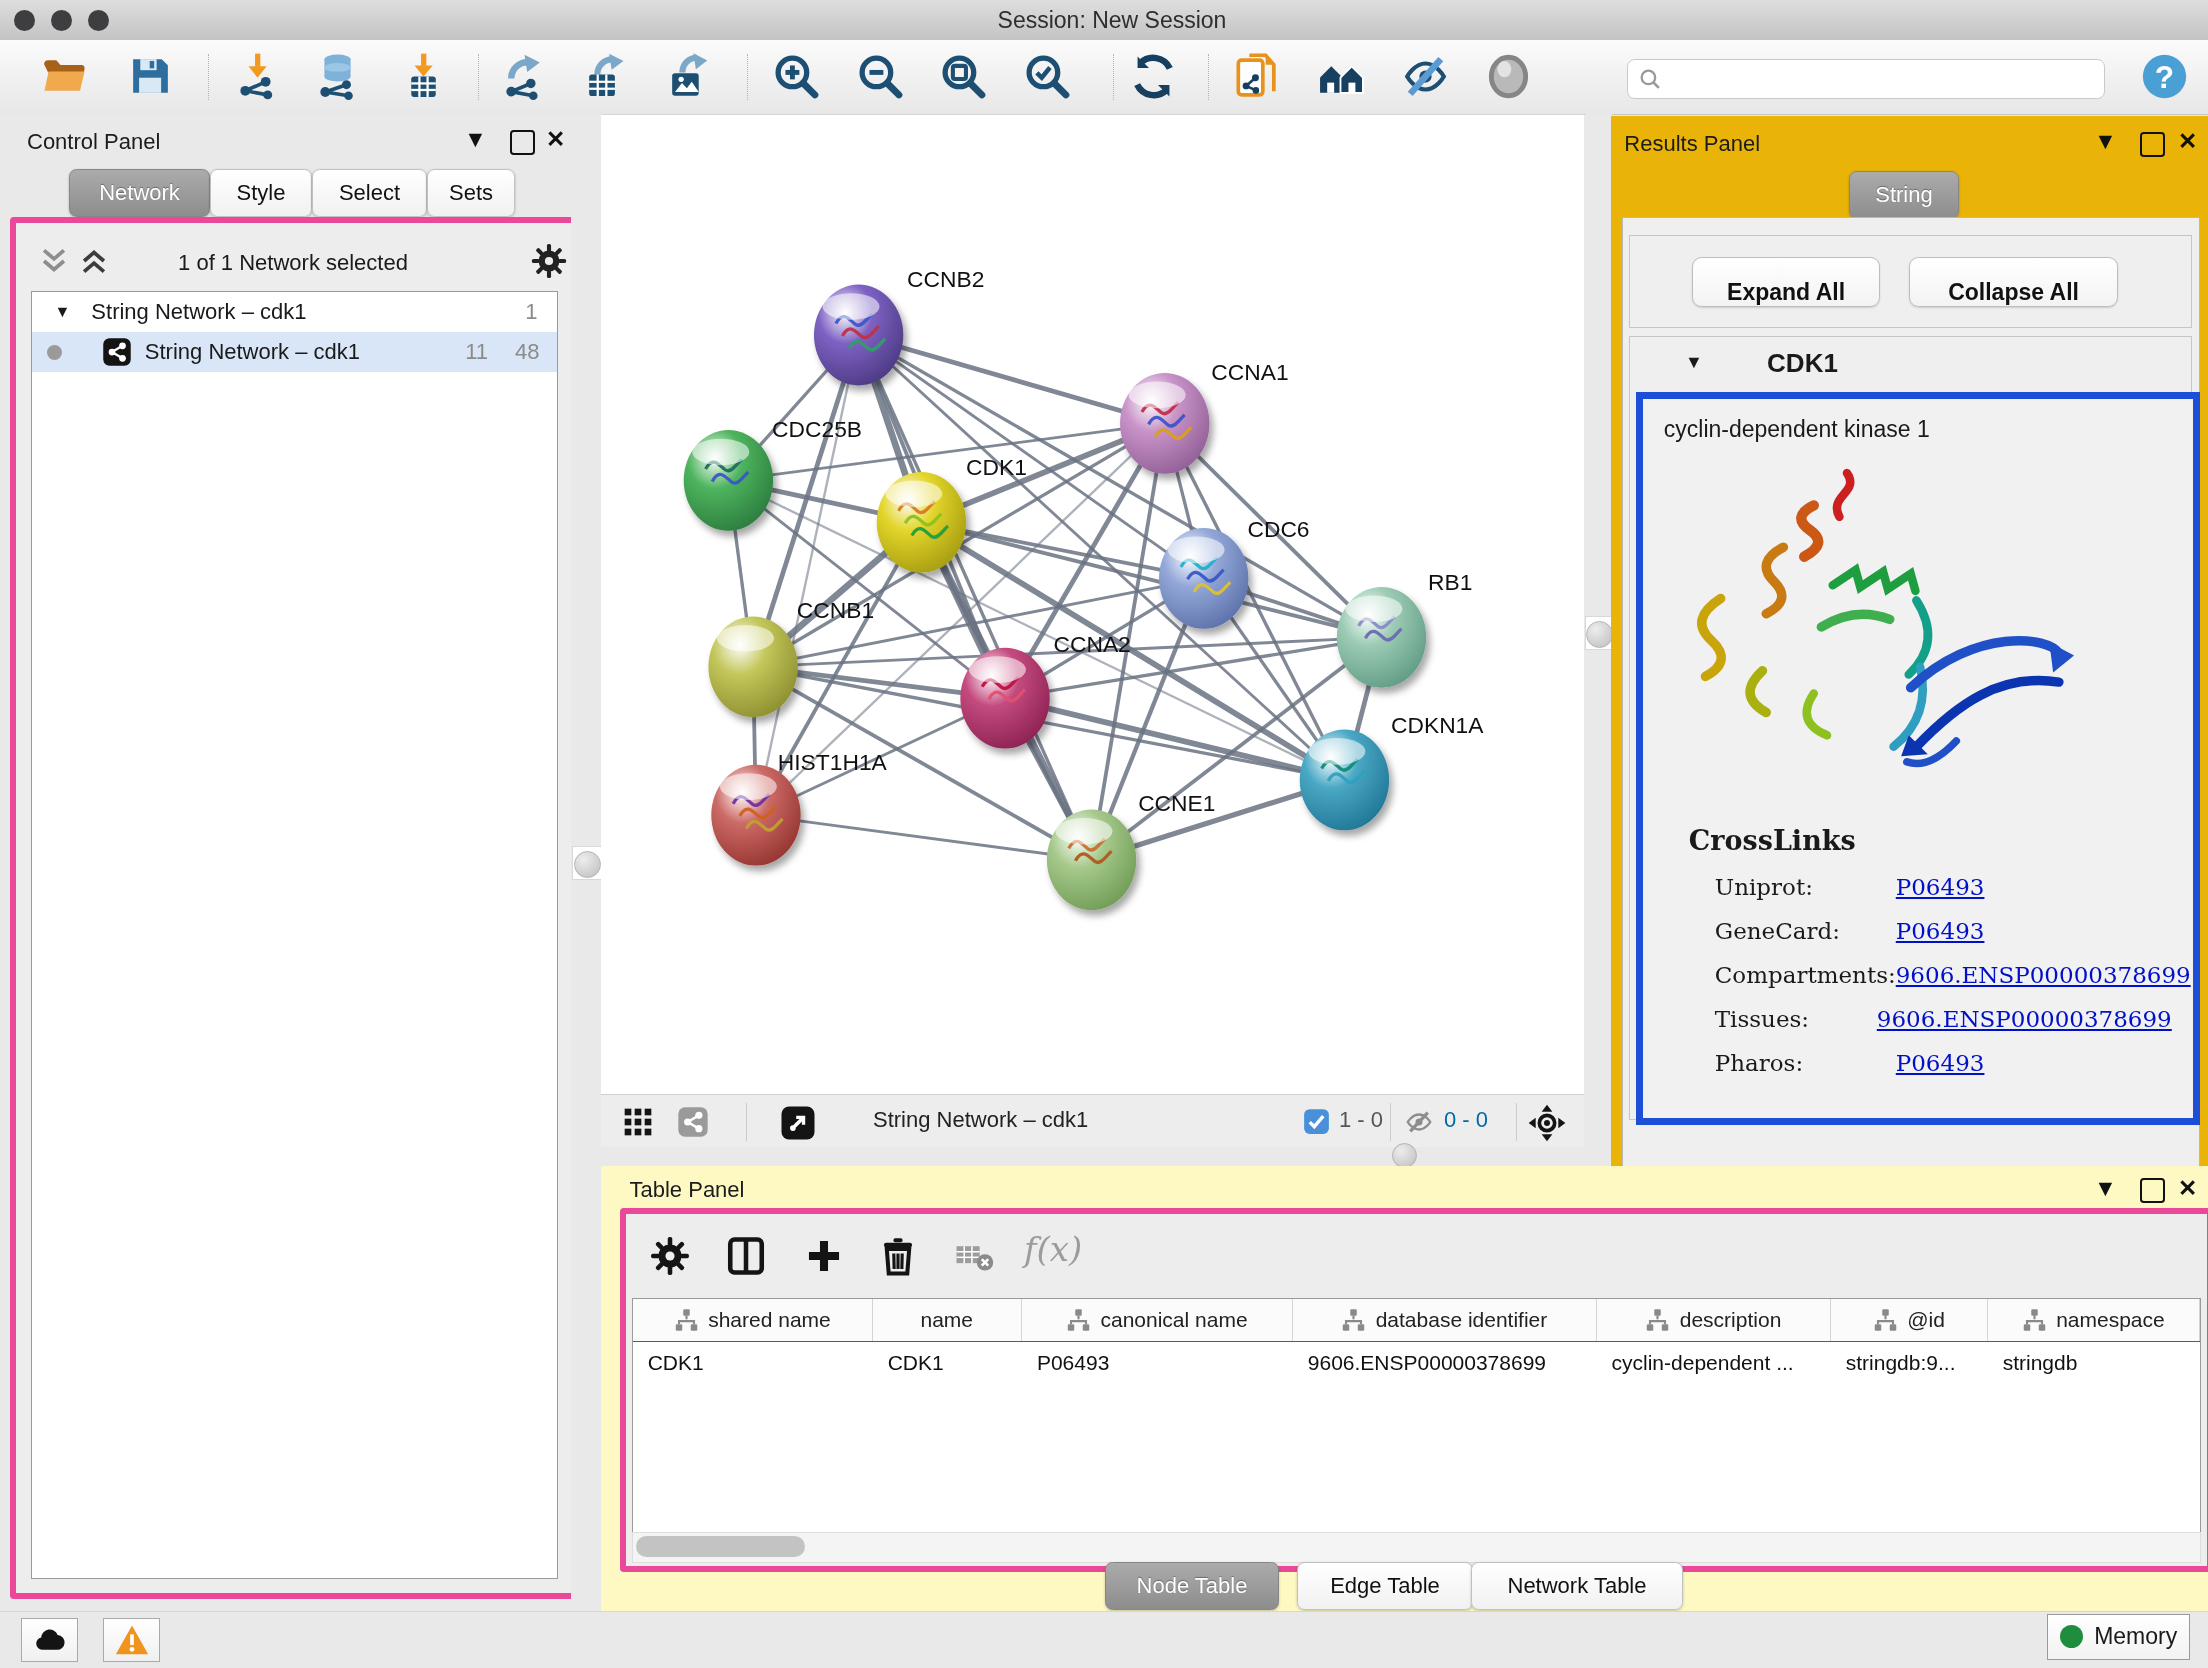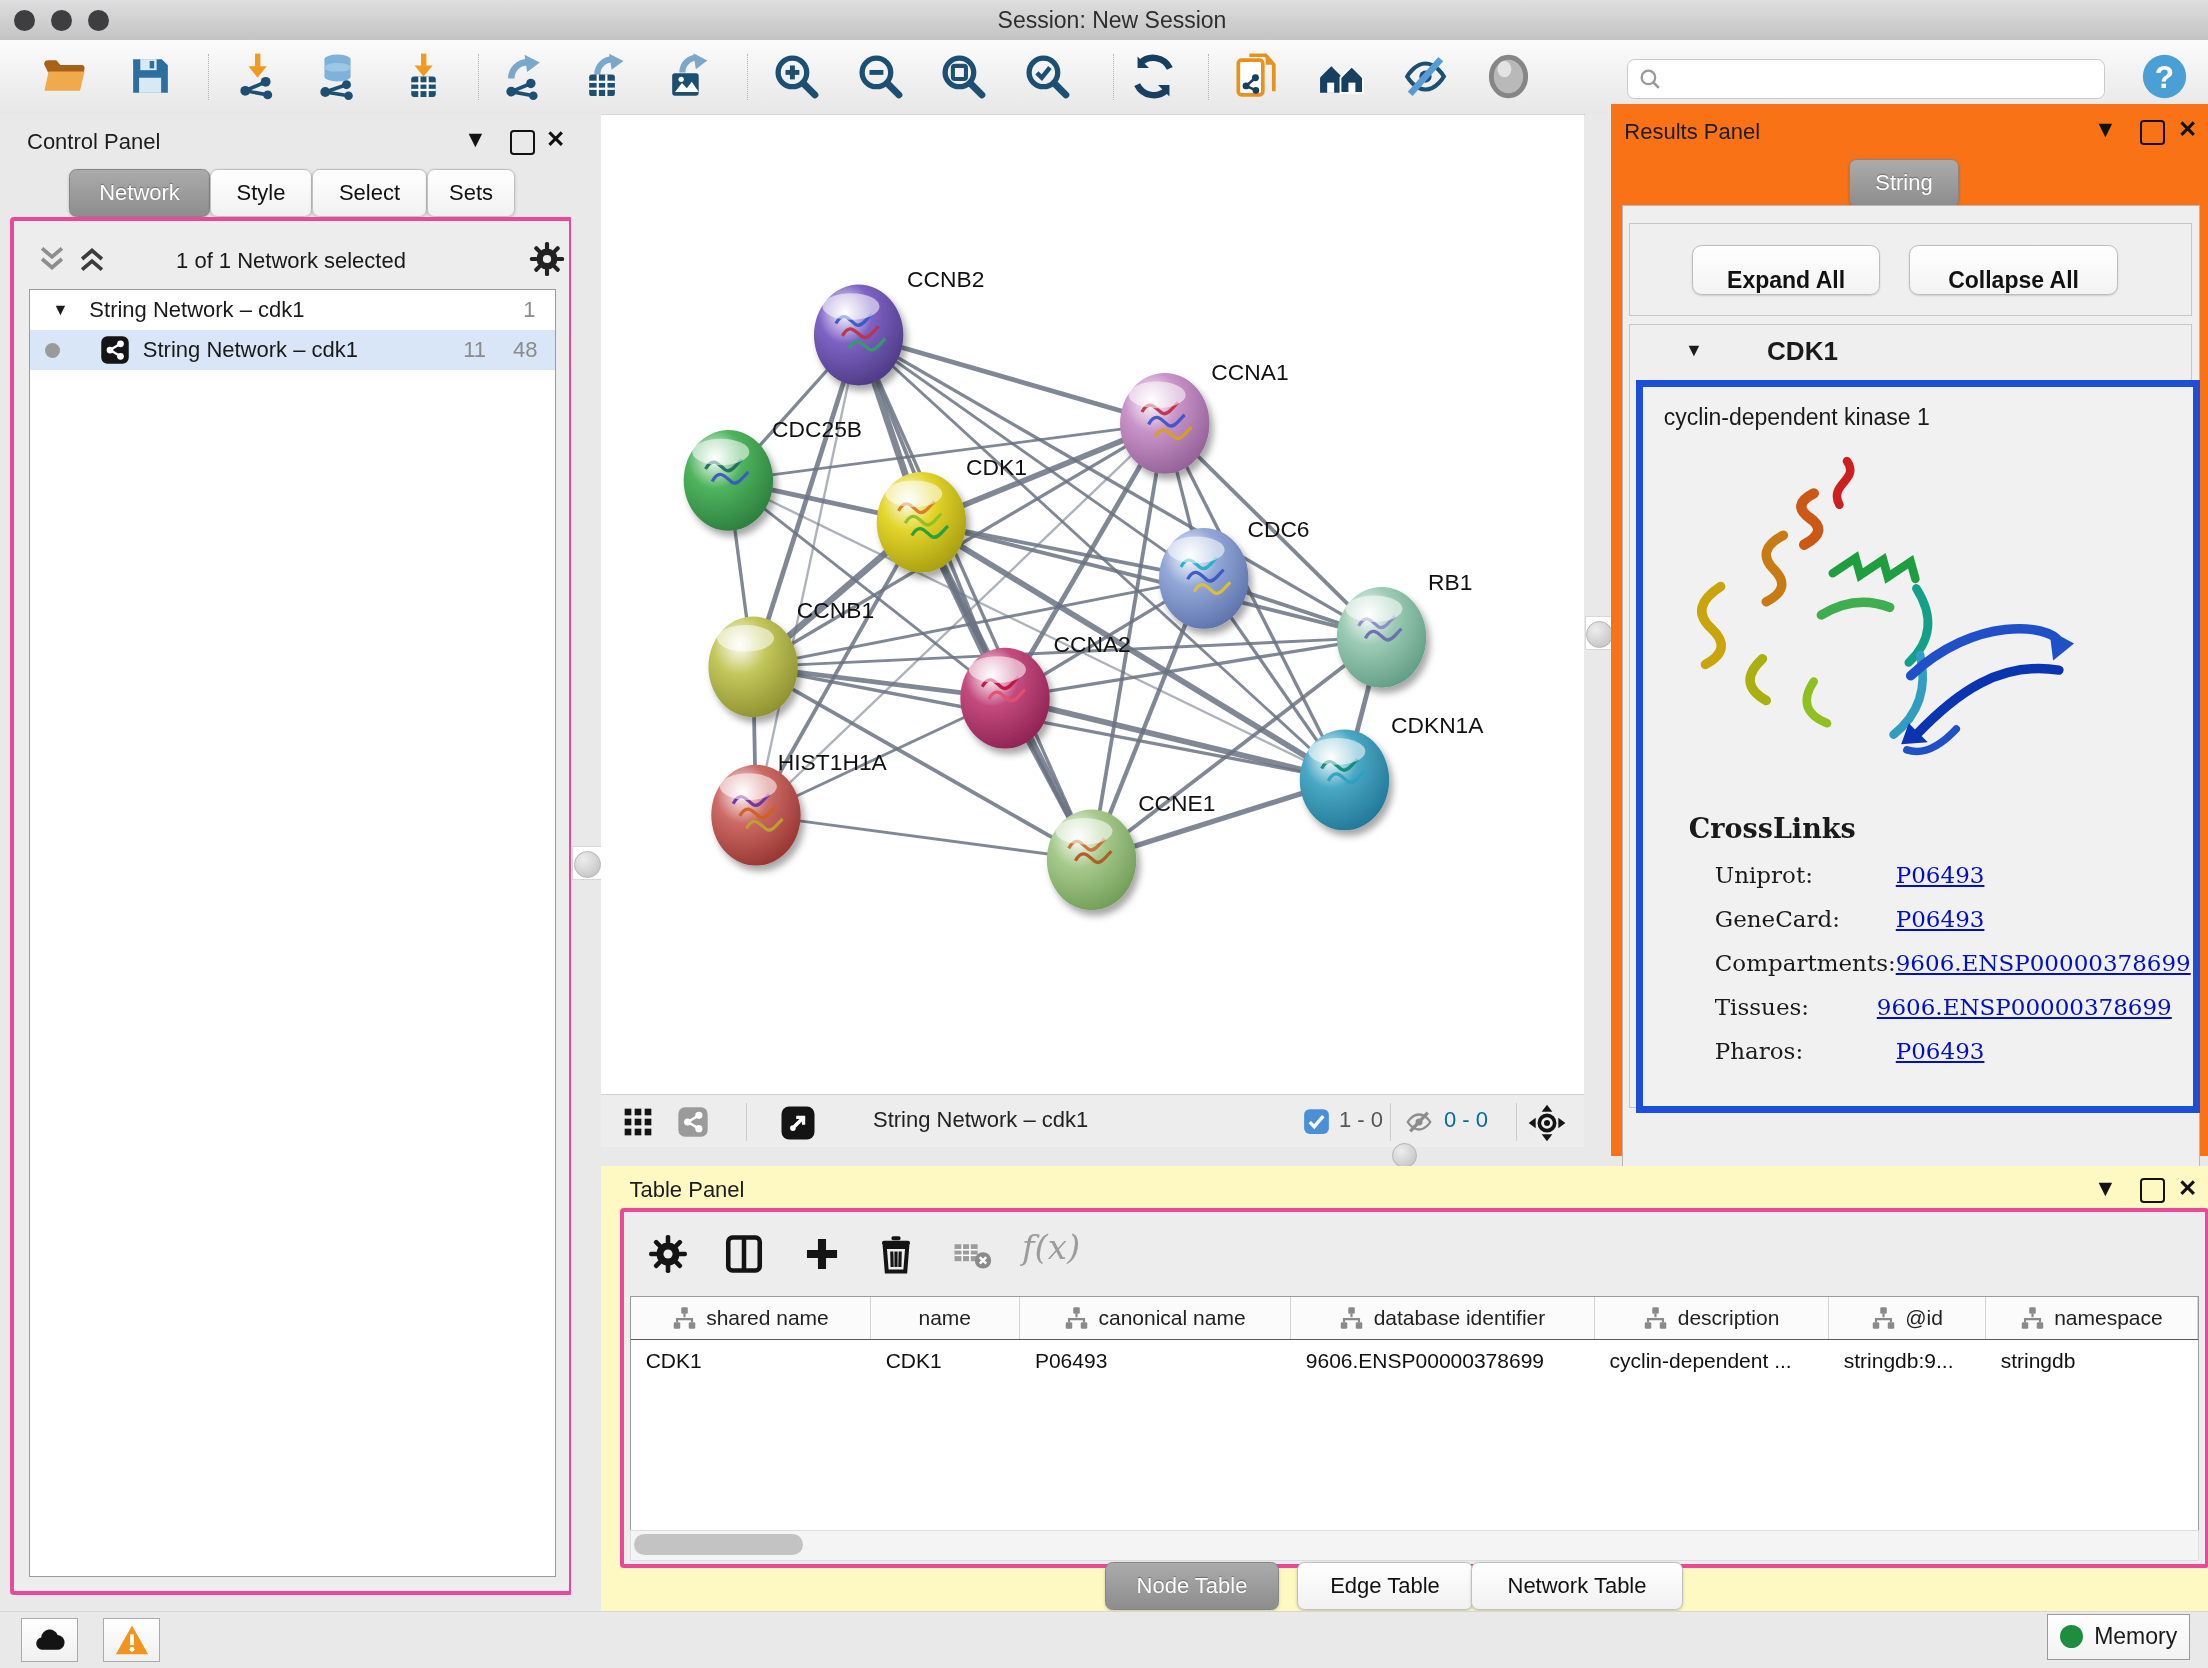--- a/index.html
+++ b/index.html
@@ -16,21 +16,21 @@
   .tsep{top:14.3px;height:46px;border-left:1.9px dotted #b3b3b3;width:0;}
   .searchbox{left:1627px;top:19px;width:476px;height:38px;background:#fff;border:1.9px solid #c9c9c9;border-radius:7.6px;}
   
   .panel-title{font-size:22px;color:#1c1c1c;}
   .winctl{font-size:23px;color:#111;line-height:25px;}
   .float-box{width:21px;height:21px;border:2.9px solid #111;border-radius:3.8px;}
   .tab{height:46px;border:1px solid #c0c0c0;background:linear-gradient(#ffffff,#f1f1f1);
        border-radius:7.6px;display:flex;align-items:center;justify-content:center;
        font-size:22px;color:#111;box-shadow:0 1px 2.9px rgba(0,0,0,.22);}
   .tab.active{background:linear-gradient(#ababab,#8d8d8d);color:#fff;border-color:#868686;text-shadow:0 -1px 1px rgba(0,0,0,.35);}
-  .gbox{background:#ededed;border:4px solid #ec4899;border-radius:3.8px;}
+  .gbox{background:#ededed;border:6px solid #ec4899;border-radius:3.8px;}
   .wbox{background:#fff;border:1px solid #9a9a9a;}
   .btn{background:linear-gradient(#ffffff,#f3f3f3);border:1px solid #bdbdbd;border-radius:9.5px;
        display:flex;align-items:flex-end;justify-content:center;font-size:23px;color:#111;box-shadow:0 1px 1.9px rgba(0,0,0,.15);font-weight:bold;}
   
   .treerow{height:40px;display:flex;align-items:center;font-size:22px;}
   .count{color:#8b8b8b;}
   
   .netfooter{left:601px;top:1094px;width:983px;height:53px;background:#ededed;border-top:1px solid #d0d0d0;}
   .vsep{top:7.6px;height:38px;border-left:1px solid #cccccc;width:0;}
   
@@ -593,21 +593,21 @@
           <circle cx="12" cy="12" r="1.8"></circle>
         </g>
         <circle cx="12" cy="12" r="4.6" fill="none" stroke="#141414" stroke-width="2.2"></circle>
       </svg>
   </div>
 
   <div class="abs split" style="left:601px;top:1147px;width:983px;height:19px">
     <div class="handle" style="position:absolute;left:791px;top:-3.8px;width:23px;height:23px"></div>
   </div>
 
-  <div class="abs" style="left:1611px;top:104px;width:597px;height:1052px;background:#f97316">
+  <div class="abs" style="left:1611px;top:116px;width:597px;height:1052px;background:#eab308">
     <span class="abs panel-title" style="left:13.3px;top:15px">Results Panel</span>
     <span class="abs winctl" style="left:483px;top:13.3px">▼</span>
     <span class="abs float-box" style="left:529px;top:16px"></span>
     <span class="abs winctl" style="left:567px;top:13.3px;font-weight:bold">✕</span>
 
     <div class="abs tab active" style="left:238px;top:55px;width:108px">
         <span>String</span>
       </div>
 
     <div class="abs" style="left:11.4px;top:101px;width:576px;height:1001px;background:#efefef;border:1.9px solid #b8b8b8">

